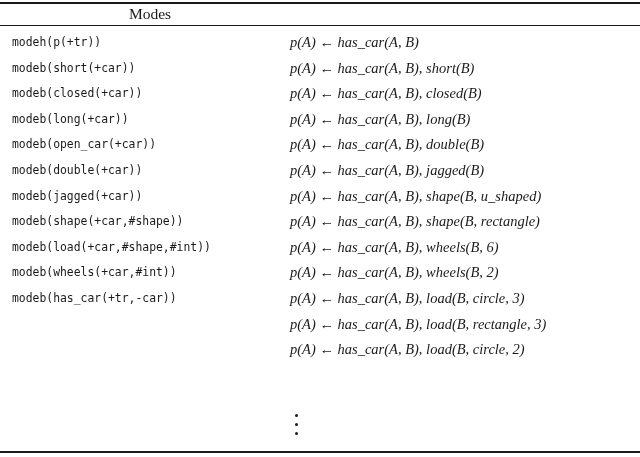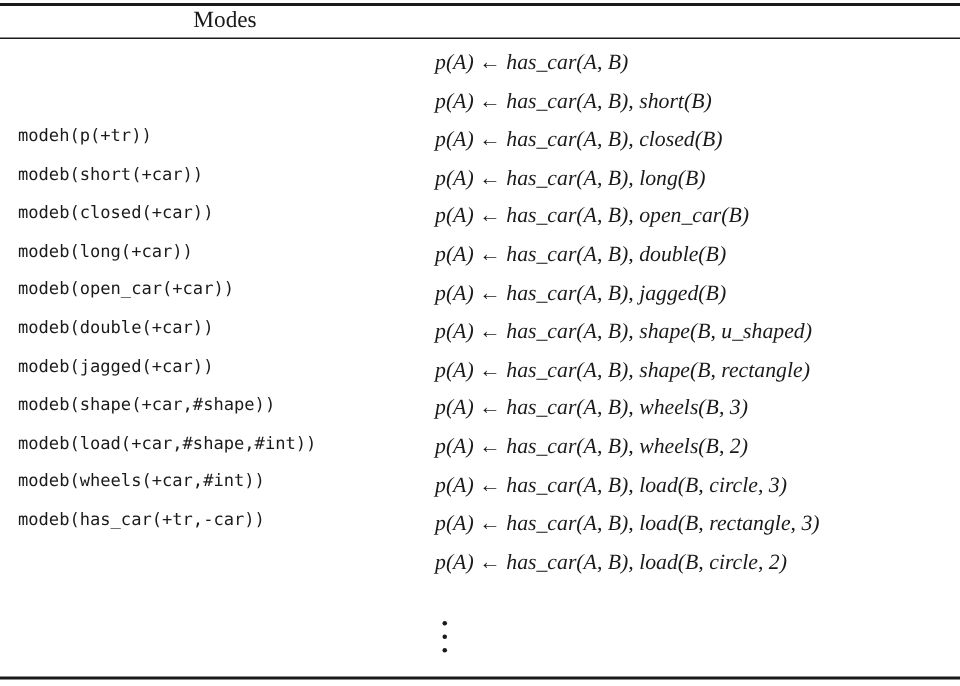--- a/index.html
+++ b/index.html
@@ -55,21 +55,20 @@
   }
   .th-modes   { left: 40px;  width: 220px; }
   .th-clauses { left: 300px; width: 320px; }
 
   
   .col-modes {
     position: absolute;
     left: 12px;
     top: 30px;
     width: 270px;
-    margin-top: 48px;
   }
   .mode-cell {
     height: 25.6px;
     line-height: 25.6px;
     font-family: "DejaVu Sans Mono", "Liberation Mono", monospace;
     font-size: 11.4px;
     letter-spacing: 0px;
     white-space: pre;
     color: #1a1a1a;
   }
@@ -138,26 +137,25 @@
     <div class="mode-cell">modeb(load(+car,#shape,#int))</div>
     <div class="mode-cell">modeb(wheels(+car,#int))</div>
     <div class="mode-cell">modeb(has_car(+tr,-car))</div>
   </div>
 
   <div class="col-clauses">
     <div class="clause-cell">p(A) ← has_car(A, B)</div>
     <div class="clause-cell">p(A) ← has_car(A, B), short(B)</div>
     <div class="clause-cell">p(A) ← has_car(A, B), closed(B)</div>
     <div class="clause-cell">p(A) ← has_car(A, B), long(B)</div>
-    <div class="clause-cell">p(A) ← has_car(A, B), open_car(B)</div>
     <div class="clause-cell">p(A) ← has_car(A, B), double(B)</div>
     <div class="clause-cell">p(A) ← has_car(A, B), jagged(B)</div>
     <div class="clause-cell">p(A) ← has_car(A, B), shape(B, u_shaped)</div>
     <div class="clause-cell">p(A) ← has_car(A, B), shape(B, rectangle)</div>
-    <div class="clause-cell">p(A) ← has_car(A, B), wheels(B, 3)</div>
+    <div class="clause-cell">p(A) ← has_car(A, B), wheels(B, 6)</div>
     <div class="clause-cell">p(A) ← has_car(A, B), wheels(B, 2)</div>
     <div class="clause-cell">p(A) ← has_car(A, B), load(B, circle, 3)</div>
     <div class="clause-cell">p(A) ← has_car(A, B), load(B, rectangle, 3)</div>
     <div class="clause-cell">p(A) ← has_car(A, B), load(B, circle, 2)</div>
   </div>
 
   <div class="vdots">
     <span></span>
     <span></span>
     <span></span>

